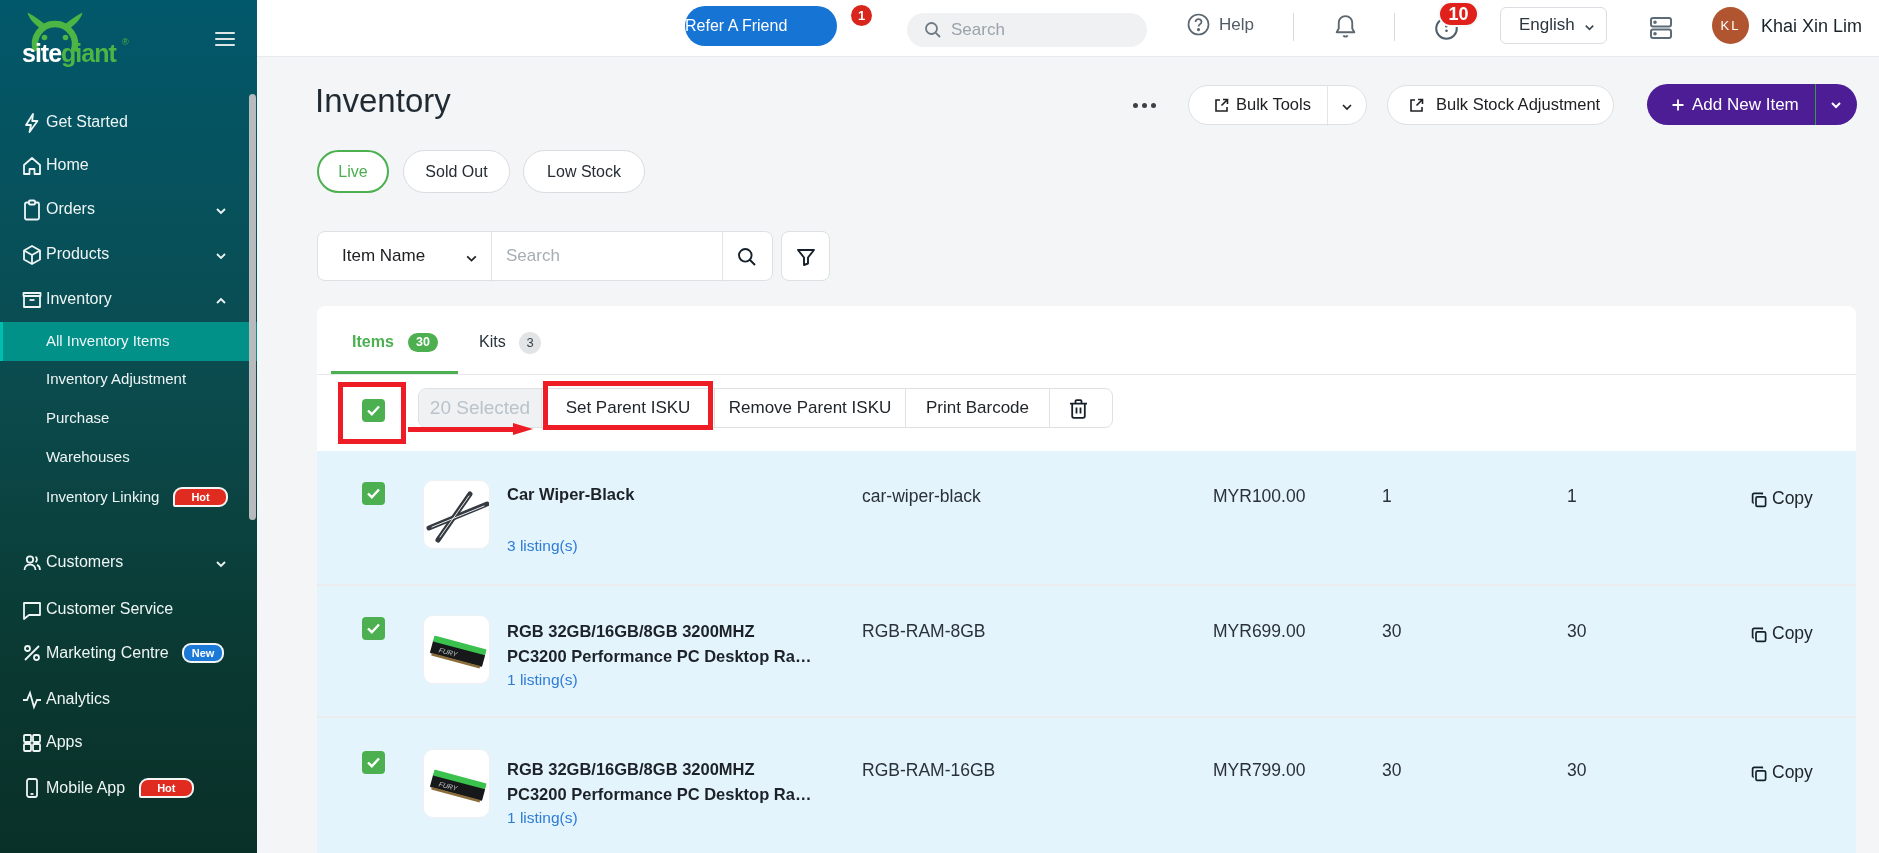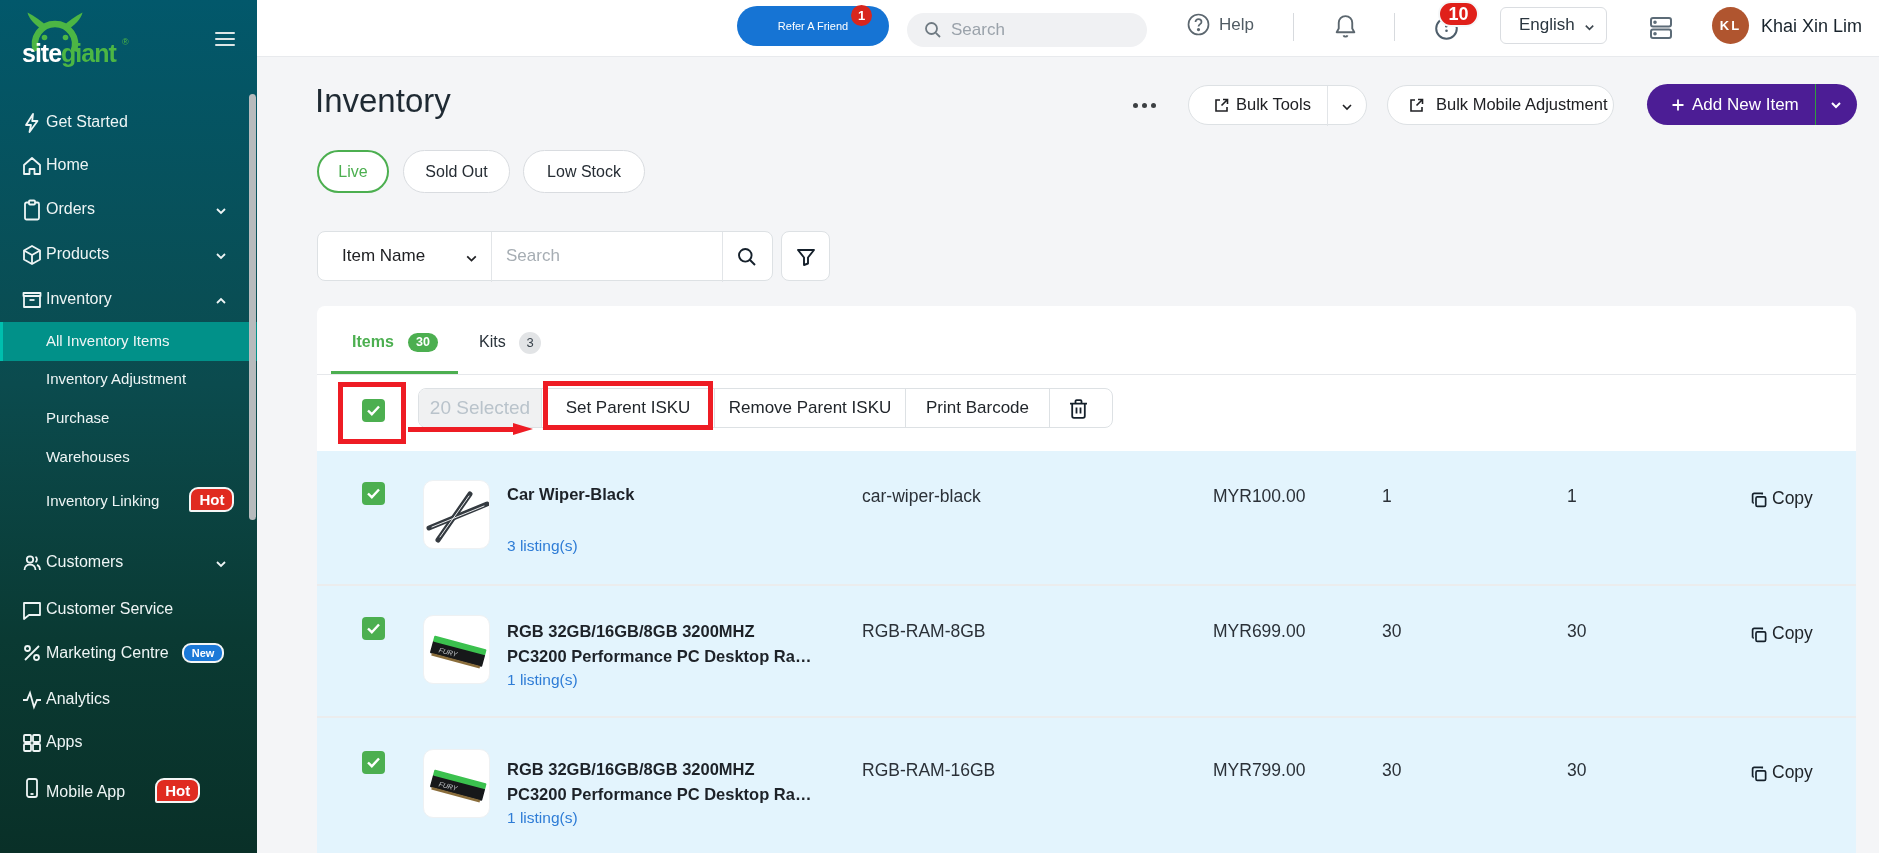--- a/index.html
+++ b/index.html
@@ -8,22 +8,22 @@
 .abs { position:absolute; }
 
 #sidebar { position:absolute; left:0; top:0; width:257px; height:853px;
   background:linear-gradient(180deg,#02586b 0%,#0b4b4e 45%,#0a3a33 75%,#093028 100%); }
 .navitem { position:absolute; left:0; width:307px; height:45px; color:#eef5f5; font-size:16px; }
 .navitem .ic { position:absolute; left:20px; top:10px; width:24px; height:24px; }
 .navitem .lb { position:absolute; left:46px; top:12px; }
 .navitem .chev { position:absolute; left:214px; top:16px; }
 .subitem { position:absolute; left:0; width:257px; height:39px; color:#eef5f5; font-size:15px; }
 .subitem .lb { position:absolute; left:46px; top:10px; }
-.badge-hot { display:inline-block; background:#e02b20; color:#fff; font-size:15px; font-weight:bold;
-  padding:2px 8px; border-radius:9px 9px 9px 2px; border:2px solid #f4f6f6; margin-left:30px; vertical-align:1px;}
+.badge-hot { display:inline-block; background:#e02b20; color:#fff; font-size:11px; font-weight:bold;
+  padding:2px 16px; border-radius:9px 9px 9px 2px; border:2px solid #f4f6f6; margin-left:14px; vertical-align:1px;}
 .badge-new { display:inline-block; background:#1b79d8; color:#fff; font-size:11px; font-weight:bold;
   padding:2px 8px; border-radius:9px; border:2px solid #f4f6f6; margin-left:13px; vertical-align:1px;}
 #scrollthumb { position:absolute; left:249px; top:94px; width:7px; height:426px; border-radius:4px; background:#b7bbbd; }
 
 #header { position:absolute; left:257px; top:0; width:1622px; height:57px; background:#fff; border-bottom:1px solid #e8eaed; }
 
 #main { position:absolute; left:257px; top:57px; width:1622px; height:796px; background:#f4f5f7; }
 
 .row { border-top:2px solid #ebeced; background:#e3f4fd; }
 .row .cb { position:absolute; left:45px; top:31px; width:23px; height:23px; border-radius:4px; background:#4caf50; }
@@ -153,21 +153,21 @@
     <div class="navitem" style="top:766px">
       <svg class="ic" viewBox="0 0 24 24" fill="none" stroke="#eef5f5" stroke-width="1.8">
           <rect x="7" y="3" width="10" height="18" rx="2"></rect>
           <path d="M10.5 18 H13.5"></path>
         </svg>
       <span class="lb">Mobile App<span class="badge-hot">Hot</span></span>
     </div>
   </div>
   <div id="scrollthumb"></div>
   <div id="header">
-    <div class="abs" style="left:480px;top:6px;width:152px;height:40px;border-radius:20px;background:#1674d4;color:#fff;font-size:11px;line-height:40px;text-align:center">Refer A Friend</div>
+    <div class="abs" style="left:428px;top:6px;width:152px;height:40px;border-radius:20px;background:#1674d4;color:#fff;font-size:16px;line-height:40px;">Refer A Friend</div>
     <div class="abs" style="left:594px;top:5px;width:21px;height:21px;border-radius:50%;background:#d8261d;color:#fff;font-size:13px;font-weight:bold;line-height:21px;text-align:center">1</div>
     <div class="abs" style="left:650px;top:13px;width:240px;height:34px;border-radius:17px;background:#f0f1f3">
       <svg class="abs" style="left:16px;top:7px" width="20" height="20" viewBox="0 0 20 20" fill="none" stroke="#6f7a82" stroke-width="1.8">
           <circle cx="8.5" cy="8.5" r="5.5"></circle>
           <path d="M12.8 12.8 L17 17"></path>
         </svg>
       <span class="abs" style="left:44px;top:7px;font-size:17px;color:#9aa2aa">Search</span>
     </div>
     <svg class="abs" style="left:930px;top:13px" width="23" height="23" viewBox="0 0 23 23" fill="none" stroke="#5b666e" stroke-width="1.7">
         <circle cx="11.5" cy="11.5" r="10"></circle>
@@ -192,21 +192,21 @@
       <svg class="abs" style="left:82px;top:13px" width="13" height="13" viewBox="0 0 14 14" fill="none" stroke="#3c464e" stroke-width="1.7">
           <path d="M3 5 L7 9 L11 5"></path>
         </svg>
     </div>
     <svg class="abs" style="left:1392px;top:15px" width="24" height="26" viewBox="0 0 24 26" fill="none" stroke="#5c6b77" stroke-width="2">
         <rect x="2" y="3" width="20" height="8.5" rx="2"></rect>
         <rect x="2" y="14.5" width="20" height="8.5" rx="2"></rect>
         <circle cx="6" cy="7.2" r="0.8" fill="#5c6b77"></circle>
         <circle cx="6" cy="18.7" r="0.8" fill="#5c6b77"></circle>
       </svg>
-    <div class="abs" style="left:1455px;top:7px;width:37px;height:37px;border-radius:50%;background:#b0552f;color:#fff;font-size:13px;font-weight:bold;line-height:37px;text-align:center;letter-spacing:2px">KL</div>
+    <div class="abs" style="left:1455px;top:7px;width:37px;height:37px;border-radius:50%;background:#b0552f;color:#fff;font-size:13px;font-weight:normal;line-height:37px;text-align:center;letter-spacing:2px">KL</div>
     <span class="abs" style="left:1504px;top:16px;font-size:18px;color:#18232c">Khai Xin Lim</span>
   </div>
   <div id="main">
     <div class="abs" style="left:58px;top:25px;font-size:33px;color:#1f2a33">Inventory</div>
     <div class="abs" style="left:60px;top:93px;width:72px;height:43px;border:2px solid #4caf50;border-radius:22px;background:#fff;color:#4caf50;font-size:16px;line-height:39px;text-align:center">Live</div>
     <div class="abs" style="left:146px;top:93px;width:107px;height:43px;border:1px solid #d9dce0;border-radius:22px;background:#fff;color:#262d34;font-size:16px;line-height:41px;text-align:center">Sold Out</div>
     <div class="abs" style="left:266px;top:93px;width:122px;height:43px;border:1px solid #d9dce0;border-radius:22px;background:#fff;color:#262d34;font-size:16px;line-height:41px;text-align:center">Low Stock</div>
     <div class="abs" style="left:876px;top:46px;width:40px;height:8px;display:flex;gap:4px">
       <div style="width:5px;height:5px;border-radius:50%;background:#3c4043"></div>
       <div style="width:5px;height:5px;border-radius:50%;background:#3c4043"></div>
@@ -221,21 +221,21 @@
       <div class="abs" style="left:138px;top:0;width:1px;height:40px;background:#e2e5e8"></div>
       <svg class="abs" style="left:151px;top:14px" width="14" height="14" viewBox="0 0 14 14" fill="none" stroke="#202124" stroke-width="1.6">
           <path d="M3 5 L7 9 L11 5"></path>
         </svg>
     </div>
     <div class="abs" style="left:1130px;top:28px;width:227px;height:40px;border:1px solid #dde1e4;border-radius:20px;background:#fff">
       <svg class="abs" style="left:20px;top:11px" width="17" height="17" viewBox="0 0 17 17" fill="none" stroke="#202124" stroke-width="1.6">
           <path d="M7 3 H3 V14 H14 V10"></path>
           <path d="M10 2.5 H14.5 V7 M14.5 2.5 L8.5 8.5"></path>
         </svg>
-      <span class="abs" style="left:48px;top:9px;font-size:16.5px;color:#202124">Bulk Mobile Adjustment</span>
+      <span class="abs" style="left:48px;top:9px;font-size:16.5px;color:#202124">Bulk Stock Adjustment</span>
     </div>
     <div class="abs" style="left:1390px;top:27px;width:210px;height:41px;border-radius:21px;background:#4c1d95;color:#fff">
       <svg class="abs" style="left:25px;top:15px" width="12" height="12" viewBox="0 0 12 12" fill="none" stroke="#fff" stroke-width="1.8">
           <path d="M6 0.5 V11.5 M0.5 6 H11.5"></path>
         </svg>
       <span class="abs" style="left:45px;top:11px;font-size:17px">Add New Item</span>
       <div class="abs" style="left:168px;top:0;width:1px;height:41px;background:#2f9e3d"></div>
       <svg class="abs" style="left:182px;top:14px" width="14" height="14" viewBox="0 0 14 14" fill="none" stroke="#ffffff" stroke-width="2">
           <path d="M3 5 L7 9 L11 5"></path>
         </svg>

